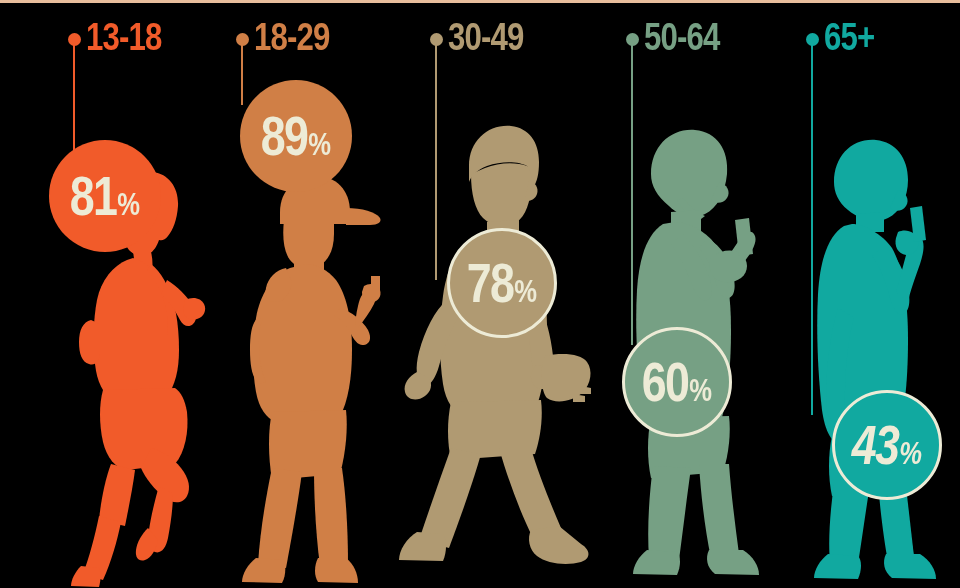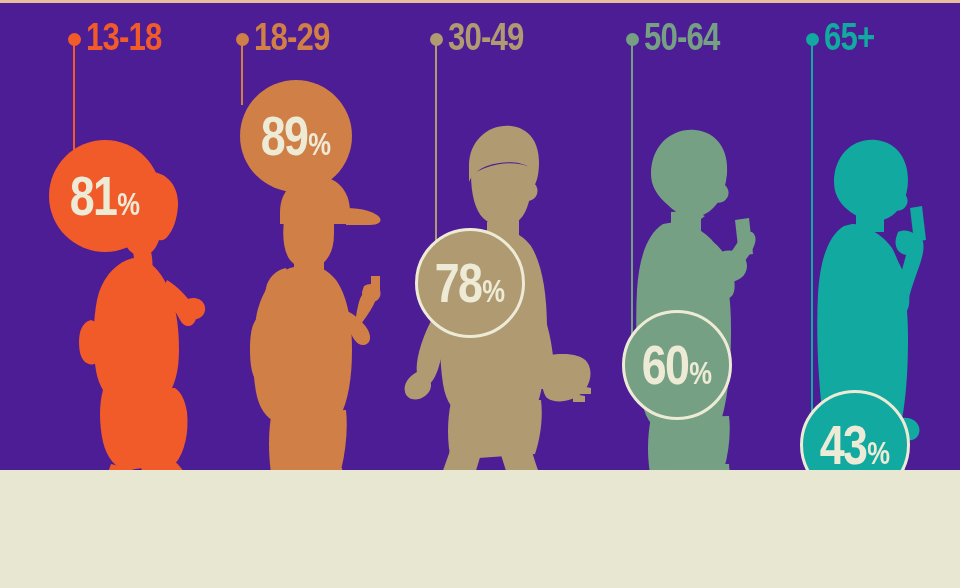--- a/index.html
+++ b/index.html
@@ -3,21 +3,21 @@
 <meta charset="utf-8">
 <title>Smartphone Ownership by Age Group</title>
 <style>
   html,body{margin:0;padding:0;}
   body{
     width:960px;height:588px;overflow:hidden;
     background:#E8E7D2;
     font-family:"Liberation Sans", sans-serif;
     position:relative;
   }
-  #stage{position:relative;width:960px;height:470px;background:#4c1d95;overflow:hidden;}
+  #stage{position:relative;width:960px;height:588px;background:#000000;overflow:hidden;}
   #topline{position:absolute;left:0;top:0;width:960px;height:3px;background:#E8BE9C;}
 
   .group{position:absolute;top:0;height:588px;}
 
   
   .dot{position:absolute;width:13px;height:13px;border-radius:50%;}
   .stem{position:absolute;width:2px;}
   .agelabel{
     position:absolute;
     font-family:"Liberation Sans Narrow","Liberation Sans",sans-serif;
@@ -219,21 +219,21 @@
 
         <path d="M104 330 C112 358 124 392 138 420 L166 410 C154 382 142 352 136 330 Z"></path>
 
         <path d="M22 414 C12 420 4 432 4 442 L48 443 C52 434 52 422 48 416 Z"></path>
 
         <path d="M136 412 C132 420 134 432 142 438 C152 446 172 448 186 444
                  C196 441 196 432 186 426 L164 408 Z"></path>
       </g>
     </svg>
 
-    <div class="bubble ring" style="left:415px;top:228px;width:110px;height:110px;background:#B09A72;">
+    <div class="bubble ring" style="left:447px;top:228px;width:110px;height:110px;background:#B09A72;">
       <span class="pct">
         <span class="num">78</span>
         <span class="sym">%</span>
       </span>
     </div>
   </div>
 
   <div class="group">
     <div class="dot" style="left:626px;top:33px;background:#76A084;"></div>
     <div class="stem" style="left:631px;top:45px;height:300px;background:#76A084;"></div>
@@ -274,21 +274,21 @@
         <path d="M38 348 C34 378 32 412 34 440 L64 442 C68 412 72 378 76 350 Z"></path>
 
         <path d="M84 346 C86 378 90 412 96 440 L124 436 C120 406 116 374 114 346 Z"></path>
 
         <path d="M32 432 C24 438 18 448 18 456 L62 457 C66 448 66 438 62 434 Z"></path>
 
         <path d="M94 432 C90 440 92 450 100 456 L144 457 C144 448 138 438 128 432 Z"></path>
       </g>
     </svg>
 
-    <div class="bubble ring" style="left:622px;top:310px;width:110px;height:110px;background:#76A084;">
+    <div class="bubble ring" style="left:622px;top:327px;width:110px;height:110px;background:#76A084;">
       <span class="pct">
         <span class="num">60</span>
         <span class="sym">%</span>
       </span>
     </div>
   </div>
 
   <div class="group">
     <div class="dot" style="left:806px;top:33px;background:#11A9A0;"></div>
     <div class="stem" style="left:811px;top:45px;height:370px;background:#11A9A0;"></div>
@@ -336,20 +336,20 @@
         <path d="M44 356 C40 384 38 414 40 434 L68 436 C72 410 76 382 80 356 Z"></path>
 
         <path d="M88 354 C90 382 94 412 98 434 L124 430 C120 404 116 378 114 354 Z"></path>
 
         <path d="M38 426 C30 432 24 442 24 450 L68 451 C72 442 72 432 68 428 Z"></path>
 
         <path d="M96 426 C92 434 94 444 102 450 L146 451 C146 442 140 432 130 426 Z"></path>
       </g>
     </svg>
 
-    <div class="bubble ring" style="left:800px;top:390px;width:110px;height:110px;background:#11A9A0;">
+    <div class="bubble ring" style="left:832px;top:390px;width:110px;height:110px;background:#11A9A0;font-style:italic;">
       <span class="pct">
         <span class="num">43</span>
         <span class="sym">%</span>
       </span>
     </div>
   </div>
 </div>
 
 </body></html>

